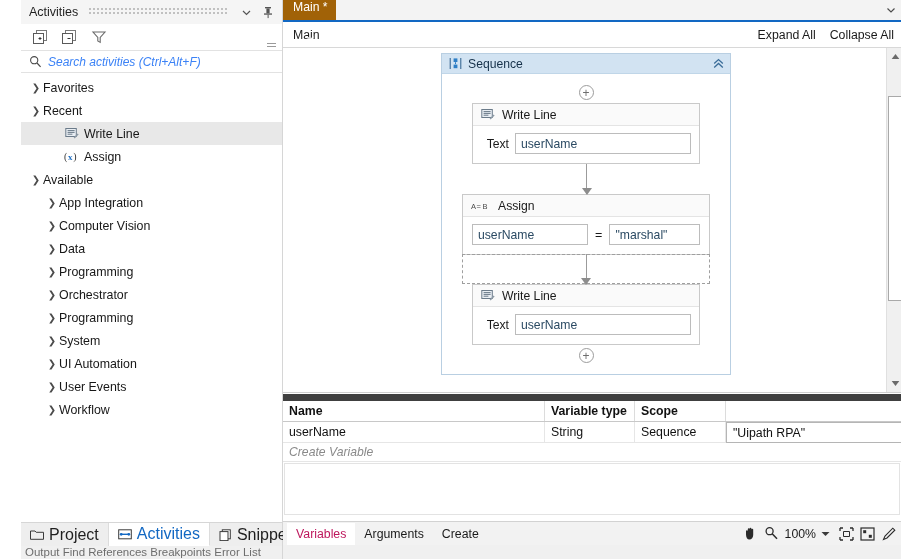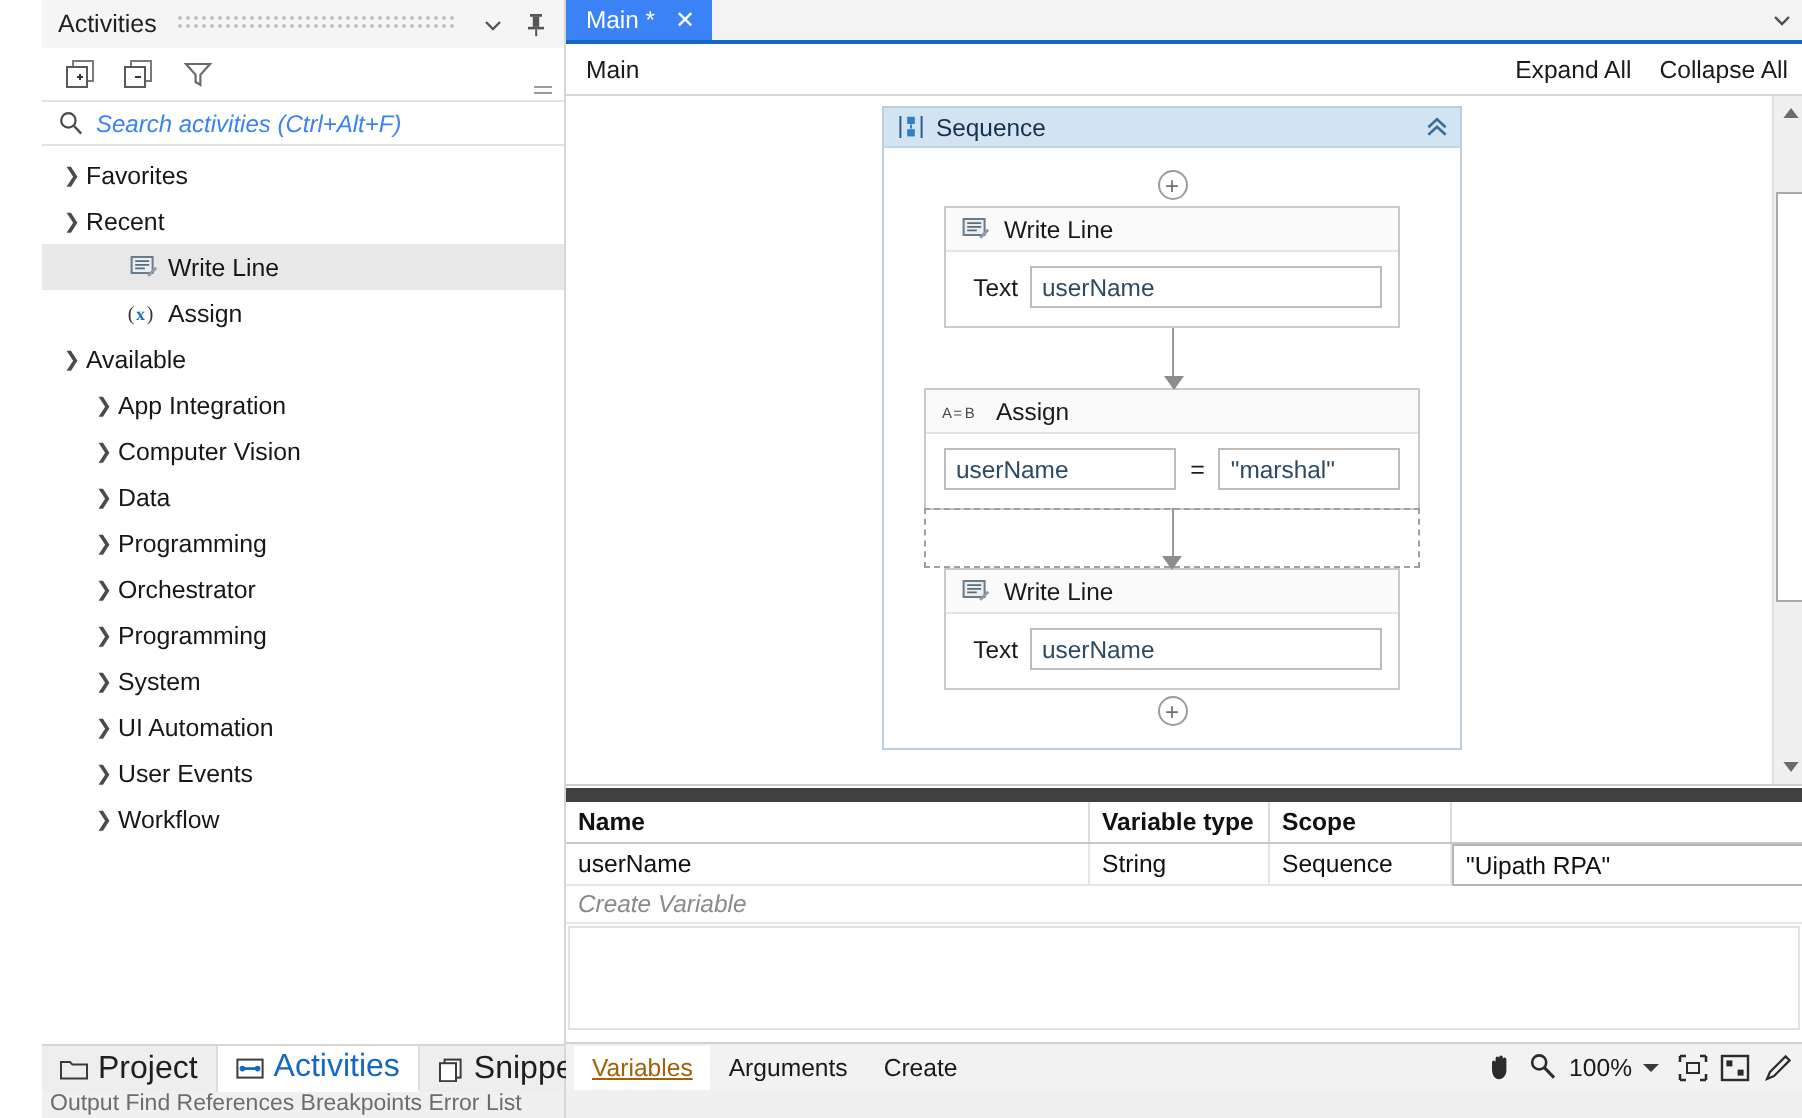--- a/index.html
+++ b/index.html
@@ -86,23 +86,23 @@
   .ap-bottom-strip span { position: absolute; top: 0px; left: 4px; }
 
   
   #designer { position: absolute; left: 262px; top: 0; right: 19px; height: 559px; background: #fff; }
 
   .tabstrip {
     height: 22px; background: #f3f3f3; display: flex; align-items: stretch;
     border-bottom: 2px solid #1268c3; position: relative;
   }
   .tab-main {
-    background: #3b82f6; color: #ffffff;
-    display: flex; align-items: center; gap: 10px;
-    padding: 0 8px 0 10px; font-size: 12.2px;
+    background: #a16207; color: #ffffff;
+    display: flex; align-items: center; gap: 20px;
+    padding: 0 8px 0 10px; font-size: 12.2px; flex-direction: column;
   }
   .tab-close { font-size: 12px; line-height: 1; opacity: .95; }
   .tabstrip-chev {
     position: absolute; right: 6px; top: 0; bottom: 0;
     display: flex; align-items: center; color: #5a5a5a; font-size: 10px;
   }
 
   .bcbar {
     height: 26px; display: flex; align-items: center;
     border-bottom: 1px solid #d8d8d8;
@@ -221,21 +221,21 @@
   }
   .vg-empty { position: absolute; left: 1px; right: 3px; top: 62px; bottom: 6px; border: 1px solid #e3e3e3; background: #fff; }
 
   
   #bottombar {
     position: absolute; left: 0; top: 521px; right: 0; height: 24px;
     background: #f2f2f2; border-top: 1px solid #d2d2d2;
     display: flex; align-items: center; padding: 0 4px 0 4px;
   }
   .bb-tab { font-size: 12.3px; color: #1a1a1a; padding: 0 9px; line-height: 22px; }
-  .bb-tab.active { color: #a16207; background: #ffffff; text-decoration: underline; }
+  .bb-tab.active { color: #be185d; background: #ffffff; }
   #bottombar .spacer { flex: 1; }
   .bb-icon { width: 21px; height: 21px; display: flex; align-items: center; justify-content: center; color: #2b2b2b; }
   .bb-zoom { font-size: 12.3px; color: #1a1a1a; padding: 0 3px; }
   .bb-caret { font-size: 8px; color: #3a3a3a; padding: 0 6px 0 2px; }
   #bottom-strip2 {
     position: absolute; left: 0; top: 545px; right: 0; height: 14px;
     background: #f0f0f0; overflow: hidden;
   }
 
   

